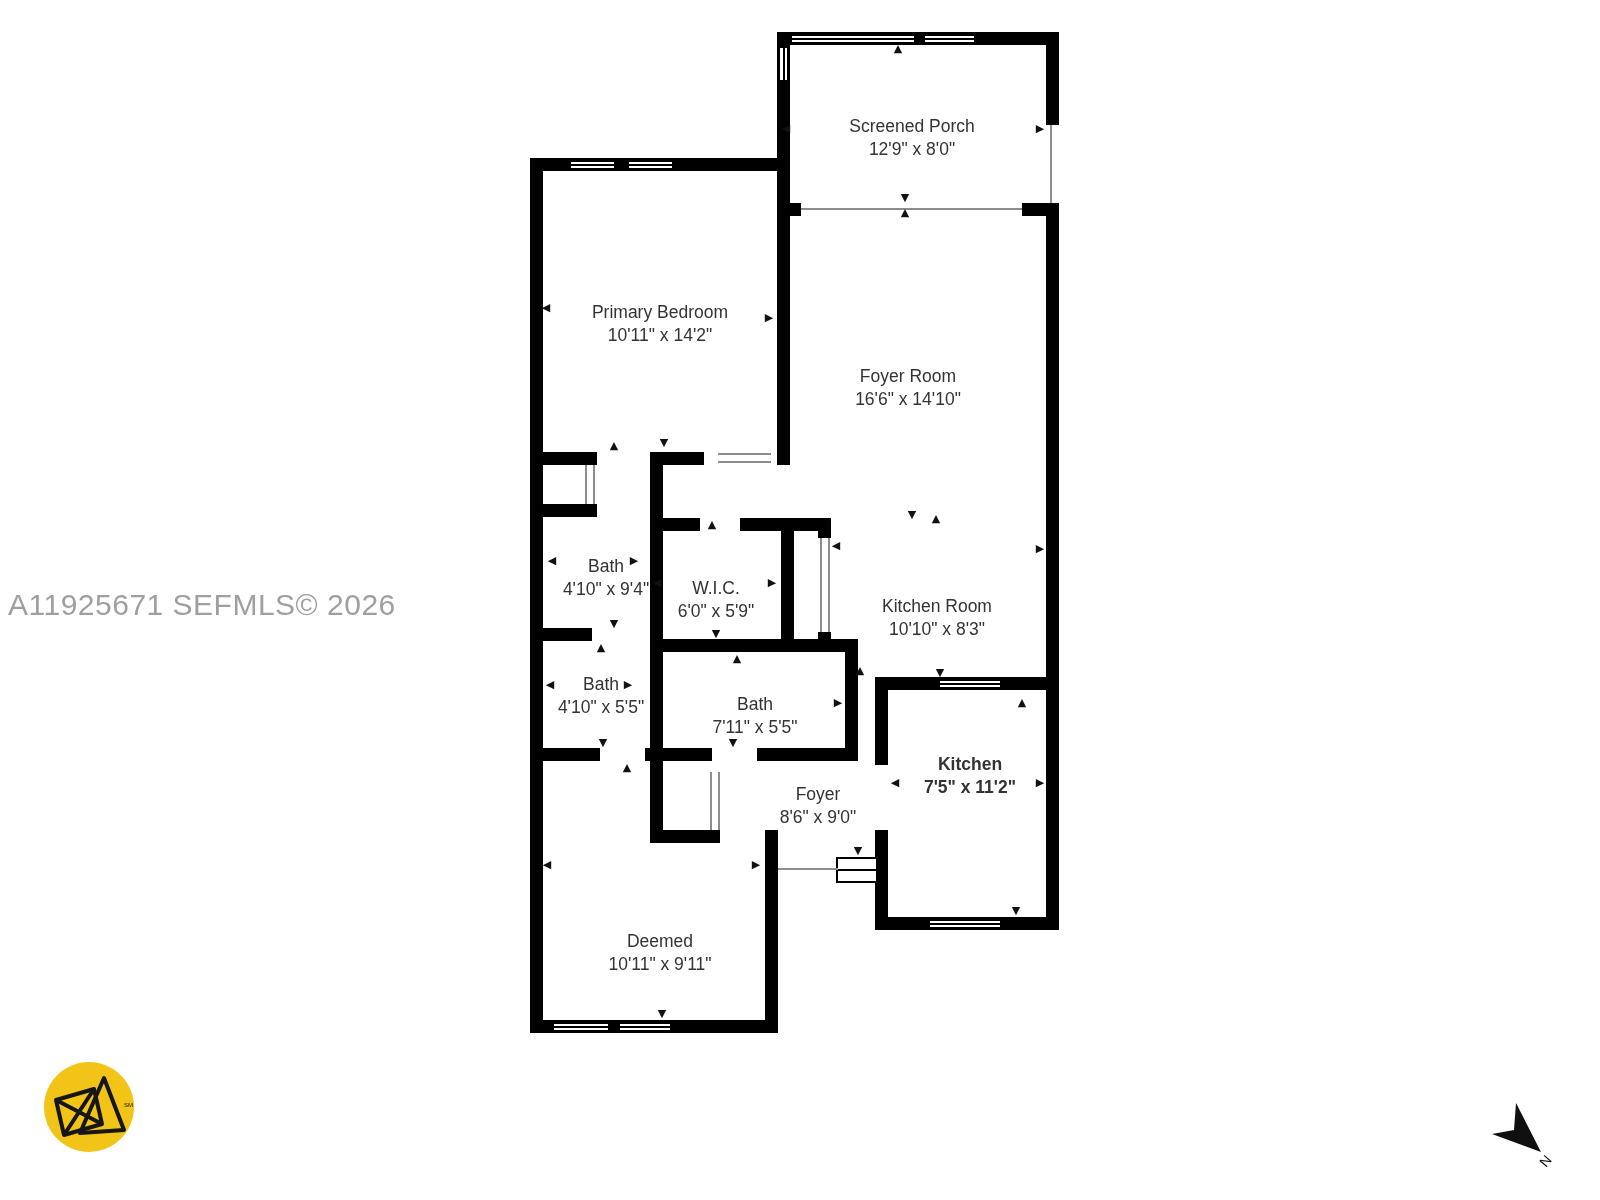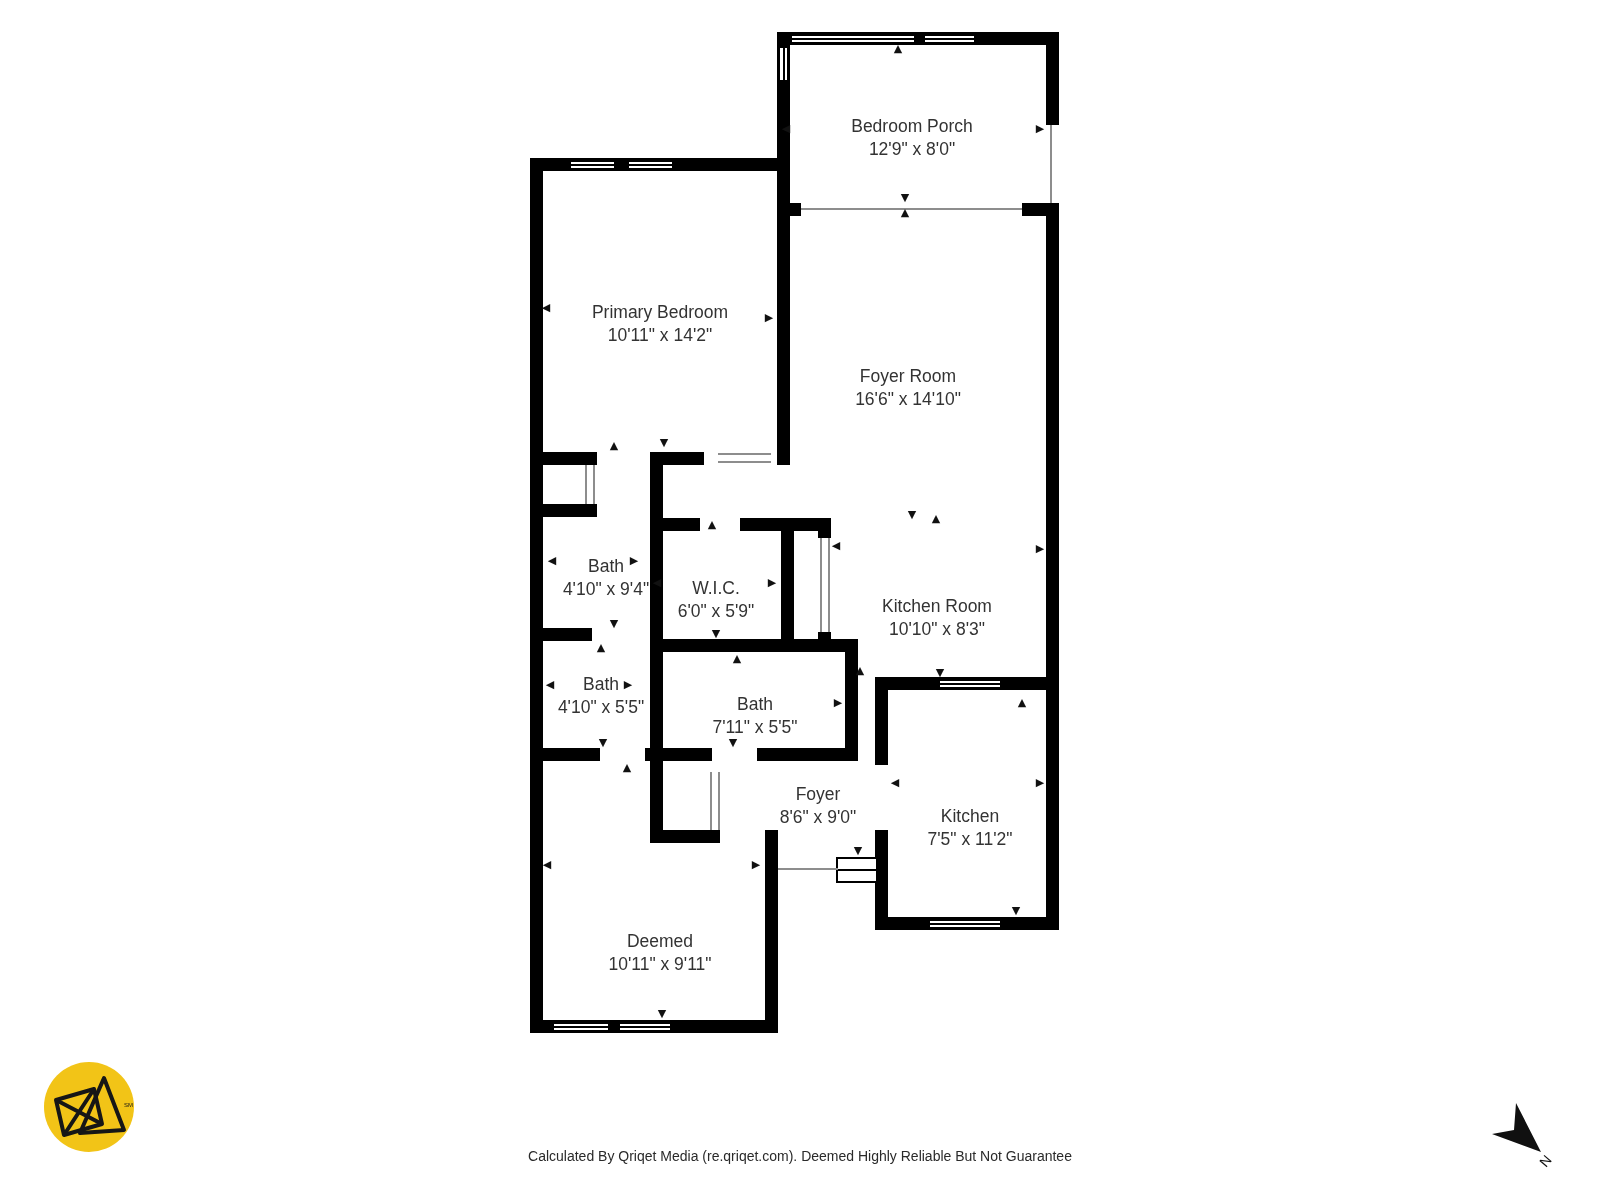--- a/index.html
+++ b/index.html
@@ -21,20 +21,21 @@
   .footer{position:absolute;left:0;width:1600px;top:1148px;text-align:center;
           font-size:14px;color:var(--footer,#2a2a2a);}
   .logo{position:absolute;left:44px;top:1062px;width:90px;height:90px;}
   .compass{position:absolute;left:1478px;top:1092px;width:90px;height:90px;}
 </style>
 </head>
 <body>
 
 <div class="canvas">
 
+  <div class="watermark">A11925671  SEFMLS© 2026</div>
 
   <div id="plan">
       <div class="wall" style="left: 777px; top: 32px; width: 282px; height: 13px;"></div>
       <div class="wall" style="left: 777px; top: 32px; width: 13px; height: 433px;"></div>
       <div class="wall" style="left: 1046px; top: 32px; width: 13px; height: 93px;"></div>
       <div class="wall" style="left: 1046px; top: 203px; width: 13px; height: 727px;"></div>
       <div class="wall" style="left: 777px; top: 203px; width: 24px; height: 13px;"></div>
       <div class="wall" style="left: 1022px; top: 203px; width: 37px; height: 13px;"></div>
       <div class="wall" style="left: 530px; top: 158px; width: 13px; height: 875px;"></div>
       <div class="wall" style="left: 530px; top: 158px; width: 260px; height: 13px;"></div>
@@ -117,21 +118,21 @@
       <div class="arrow" style="left: 547px; top: 864px;">◀</div>
       <div class="arrow" style="left: 756px; top: 864px;">▶</div>
       <div class="arrow" style="left: 662px; top: 1013px;">▼</div>
       <div class="arrow" style="left: 1016px; top: 910px;">▼</div>
       <div class="arrow" style="left: 940px; top: 672px;">▼</div>
       <div class="arrow" style="left: 1022px; top: 702px;">▲</div>
     </div>
 
   <div id="room-labels">
       <div class="room-label" style="left: 912px; top: 138px;">
-        <div>Bedroom Porch</div>
+        <div>Screened Porch</div>
         <div>12'9" x 8'0"</div>
       </div>
       <div class="room-label" style="left: 660px; top: 324px;">
         <div>Primary Bedroom</div>
         <div>10'11" x 14'2"</div>
       </div>
       <div class="room-label" style="left: 908px; top: 388px;">
         <div>Foyer Room</div>
         <div>16'6" x 14'10"</div>
       </div>
@@ -152,21 +153,21 @@
         <div>4'10" x 5'5"</div>
       </div>
       <div class="room-label" style="left: 755px; top: 716px;">
         <div>Bath</div>
         <div>7'11" x 5'5"</div>
       </div>
       <div class="room-label" style="left: 818px; top: 806px;">
         <div>Foyer</div>
         <div>8'6" x 9'0"</div>
       </div>
-      <div class="room-label" style="left: 970px; top: 828px;">
+      <div class="room-label" style="left: 970px; top: 776px; font-weight: bold;">
         <div>Kitchen</div>
         <div>7'5" x 11'2"</div>
       </div>
       <div class="room-label" style="left: 660px; top: 953px;">
         <div>Deemed</div>
         <div>10'11" x 9'11"</div>
       </div>
     </div>
 
   <svg class="logo" viewBox="0 0 90 90">
@@ -177,14 +178,13 @@
       <path d="M60,16 L80,68 L36,71 Z"></path>
     </g>
     <text x="80" y="45" font-size="6" fill="#161616">SM</text>
   </svg>
 
   <svg class="compass" viewBox="0 0 90 90">
     <polygon points="38,11 63,60 14,42 36,38" fill="#101010"></polygon>
     <text x="68" y="76" font-size="14" fill="#101010" transform="rotate(-50 68 76)">N</text>
   </svg>
 
-  <div class="footer">Calculated By Qriqet Media (re.qriqet.com). Deemed Highly Reliable But Not Guarantee</div>
 </div>
 
 </body></html>

